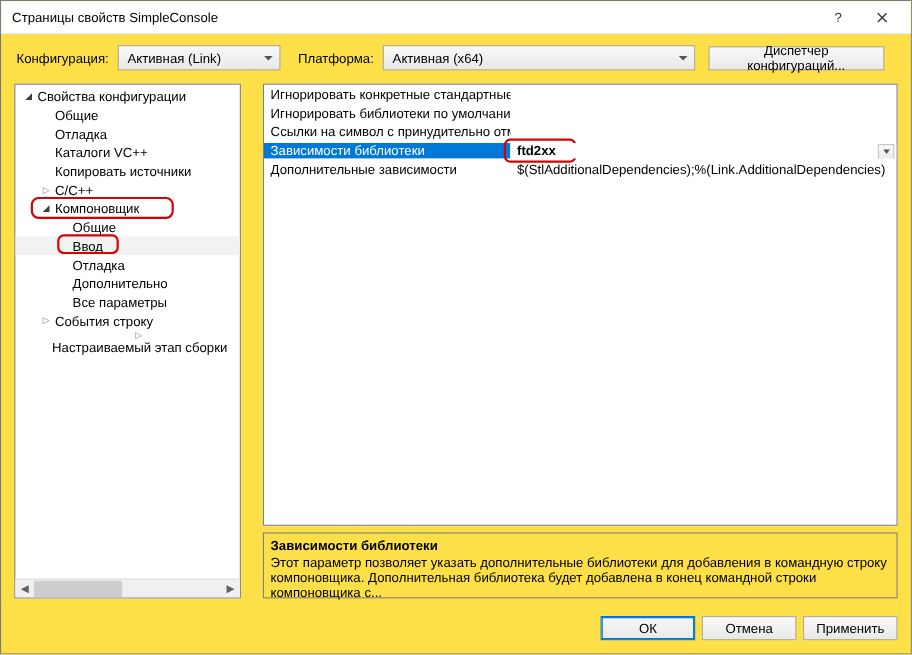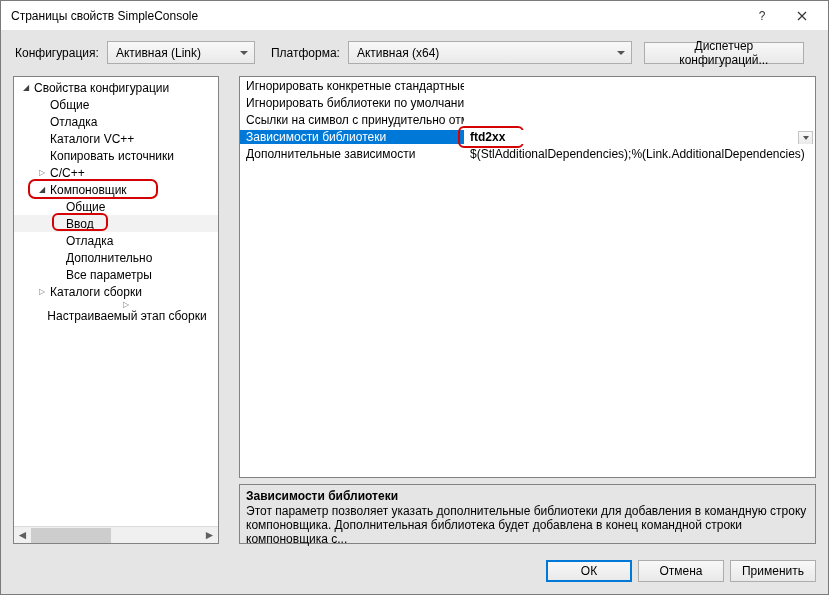--- a/index.html
+++ b/index.html
@@ -7,21 +7,21 @@
     margin: 0;
     font-family: "Segoe UI", Tahoma, sans-serif;
     font-size: 12px;
     background: #fff;
     color: #000;
   }
   .window {
     width: 829px;
     height: 595px;
     border: 1px solid #7a7a7a;
-    background: #e5e5e5;
+    background: #fde047;
     display: flex;
     flex-direction: column;
   }
   .titlebar {
     height: 30px;
     display: flex;
     align-items: center;
     padding: 0 6px 0 10px;
     background: #fff;
     border-bottom: 1px solid #e5e5e5;
@@ -297,21 +297,21 @@
           <div class="tree-item" style="padding-left: 38px;">
             <span class="tree-arrow none"></span>
             <span>Дополнительно</span>
           </div>
           <div class="tree-item" style="padding-left: 38px;">
             <span class="tree-arrow none"></span>
             <span>Все параметры</span>
           </div>
           <div class="tree-item" style="padding-left: 22px;">
             <span class="tree-arrow closed"></span>
-            <span>Каталоги сборки</span>
+            <span>События строку</span>
           </div>
           <div class="tree-item" style="padding-left: 22px; flex-direction: column;">
             <span class="tree-arrow closed"></span>
             <span>Настраиваемый этап сборки</span>
           </div>
         </div>
       <div class="tree-hscroll">
         <div class="hs-btn">◄</div>
         <div class="hs-track">
             <div class="hs-thumb"></div>

